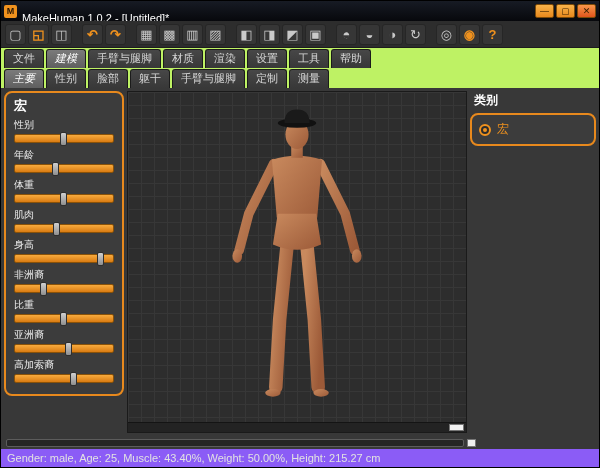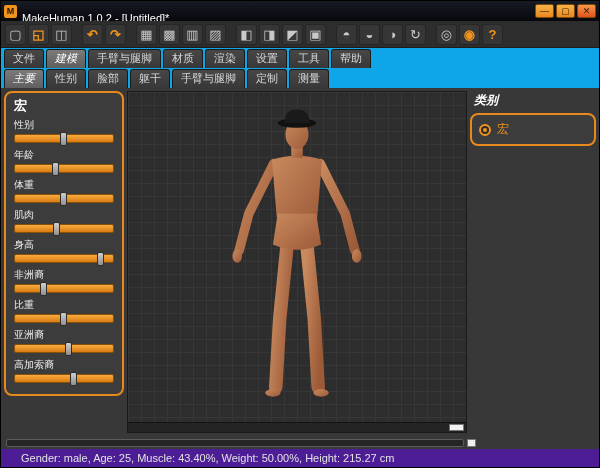--- a/index.html
+++ b/index.html
@@ -14,21 +14,21 @@
   .winbtn { width:19px; height:14px; margin-left:2px; background:linear-gradient(#f7b24a,#e8891d); border:1px solid #7c4a08; border-radius:2px; color:#3a2000; font-size:9px; line-height:12px; text-align:center; cursor:pointer; }
   .winbtn.close { background:linear-gradient(#f7964a,#e0551d); }
 
   
   .toolbar { height:27px; background:#2d2d2d; border-bottom:1px solid #1d1d1d; display:flex; align-items:center; padding:0 4px; gap:2px; flex:0 0 auto; }
   .tool { width:21px; height:21px; background:#363636; border:1px solid #262626; border-radius:3px; color:#c9c9c9; font-size:13px; line-height:19px; text-align:center; cursor:pointer; }
   .tool.accent { color:#f0921e; font-weight:bold; }
   .tool.gap { margin-left:8px; }
 
   
-  .tabrow { height:20px; background:#0ea5e9; display:flex; align-items:flex-end; padding:0 3px; gap:2px; flex:0 0 auto; }
+  .tabrow { height:20px; background:#bef264; display:flex; align-items:flex-end; padding:0 3px; gap:2px; flex:0 0 auto; }
   .tab { padding:2px 8px 3px; background:linear-gradient(#474747,#383838); border:1px solid #1b1b1b; border-bottom:none; border-radius:3px 3px 0 0; color:#d8d8d8; font-size:11px; line-height:13px; cursor:pointer; white-space:nowrap; }
   .tab.active { background:linear-gradient(#7a7a7a,#5f5f5f); color:#fff;font-style:italic; }
 
   
   .main { flex:1 1 auto; display:flex; padding:3px; gap:3px; min-height:0; }
 
   .left-panel { width:120px; flex:0 0 auto; border:2px solid #e8891d; border-radius:8px; padding:4px 8px 6px; align-self:flex-start; background:#3c3c3c; }
   .panel-title { color:#fff; font-size:13px; font-weight:bold; margin-bottom:3px; }
   .slider-group { margin-bottom:5px; }
   .slider-label { color:#ececec; font-size:10px; margin:1px 0 2px; }
@@ -36,32 +36,32 @@
   .slider-handle { position:absolute; top:-3px; width:7px; height:14px; background:linear-gradient(#cfcfcf,#8f8f8f); border:1px solid #2e2e2e; border-radius:2px; }
 
   .viewport { flex:1 1 auto; position:relative; min-width:0; background-color:#2d2d2d;
     background-image:linear-gradient(#373737 1px, transparent 1px), linear-gradient(90deg,#373737 1px, transparent 1px);
     background-size:13px 13px; border:1px solid #1a1a1a; cursor:grab; }
   .model-svg { position:absolute; left:50%; bottom:16px; transform:translateX(-50%); }
   .hscroll { position:absolute; left:0; right:0; bottom:0; height:10px; background:#232323; border-top:1px solid #141414; }
   .hthumb { position:absolute; right:2px; top:1px; width:15px; height:7px; background:#f2f2f2; border:1px solid #777; cursor:pointer; }
 
   .right-panel { width:126px; flex:0 0 auto; }
-  .right-title { color:#fff; font-size:12px; font-weight:bold; margin:1px 0 4px 4px;font-style:italic; }
+  .right-title { color:#fff; font-size:12px; font-weight:bold; margin:1px 0 4px 4px; }
   .category-box { border:2px solid #e8891d; border-radius:8px; padding:6px 7px; background:#3c3c3c; }
   .radio-row { display:flex; align-items:center; gap:6px; cursor:pointer; }
   .radio-circle { width:12px; height:12px; border:2px solid #f0921e; border-radius:50%; position:relative; background:#2c2c2c; }
   .radio-circle .dot { position:absolute; left:2px; top:2px; width:4px; height:4px; border-radius:50%; background:#f0921e; }
   .radio-label { color:#f0921e; font-size:12px; }
 
   
   .progress-row { height:13px; display:flex; align-items:center; padding:0 5px; flex:0 0 auto; }
   .progress-bar { width:458px; height:8px; background:#252525; border:1px solid #5c5c5c; border-radius:2px; }
   .grip { width:9px; height:8px; background:#efefef; border:1px solid #777; margin-left:3px; }
-  .statusbar { height:18px; display:flex; align-items:center; padding:0 20px; color:#e2e2e2; font-size:11px; background:#4c1d95; flex:0 0 auto; }
+  .statusbar { height:18px; display:flex; align-items:center; padding:0 6px; color:#e2e2e2; font-size:11px; background:#8b5cf6; flex:0 0 auto; }
 </style>
 </head>
 <body>
 
 <div class="window">
 
   <div class="titlebar">
     <div class="app-logo">M</div>
     <div class="title-text">MakeHuman 1.0.2 - [Untitled]*</div>
     <div class="winbtn">—</div>

